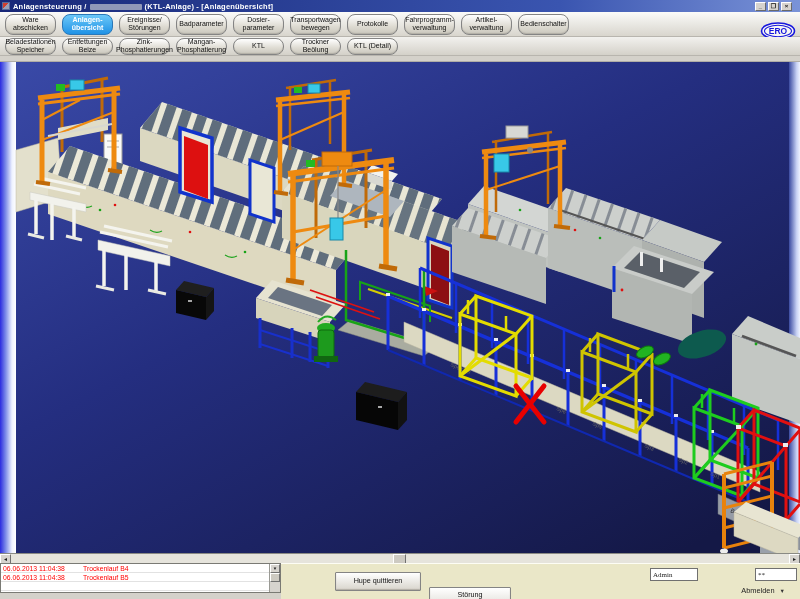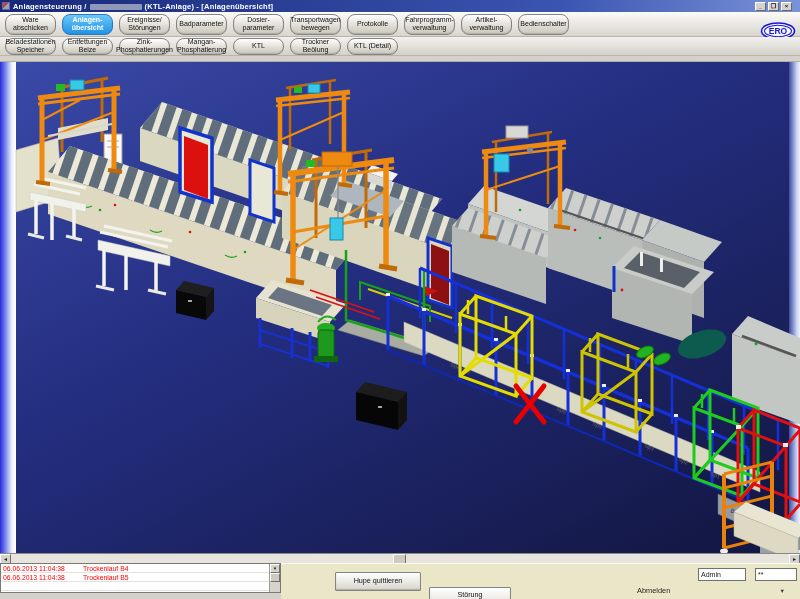--- a/index.html
+++ b/index.html
@@ -63,25 +63,25 @@
 
   .control-panel{position:absolute;left:281px;top:0;width:519px;height:36px;background:#eae7c8;border-top:1px solid #fdfdf5;}
   .btn2{position:absolute;border-radius:1px;border:1px solid #848484;
     background:linear-gradient(#ffffff,#d8d5cc);box-shadow:inset 0 -1px 1px #b2afa6;
     font-family:"Liberation Sans",sans-serif;font-size:7.2px;line-height:1.2;color:#101010;
     display:flex;align-items:center;justify-content:center;text-align:center;white-space:pre-line;}
   .hupe{left:54px;top:8px;width:86px;height:19px;}
   .stoerung{left:148px;top:23px;width:82px;height:25px;}
   .login-area{position:absolute;right:3px;top:4px;width:160px;}
   .login-row{display:flex;justify-content:flex-end;gap:9px;}
-  .field{height:13px;border:1px solid #707070;background:#fff;font-family:Liberation Sans, sans-serif;
-    font-size:7px;color:#222;padding:0 2px;}
+  .field{height:13px;border:1px solid #707070;background:#fff;font-family:Liberation Serif, serif;
+    font-size:7px;color:#222;padding:0 2px;margin-left:48px;}
   .user-field{width:48px;}
   .pwd-field{width:42px;}
-  .logout-row{display:flex;justify-content:space-between;align-items:center;gap:5px;margin-top:5px;padding-right:12px;
+  .logout-row{display:flex;justify-content:flex-end;align-items:center;gap:5px;margin-top:5px;padding-right:12px;
     font-size:7.4px;color:#222;}
   .dd-arrow{font-size:5.5px;color:#333;}
 </style>
 </head>
 <body>
 
 <div class="window">
 
   <div class="titlebar">
     <span class="app-icon"></span>

